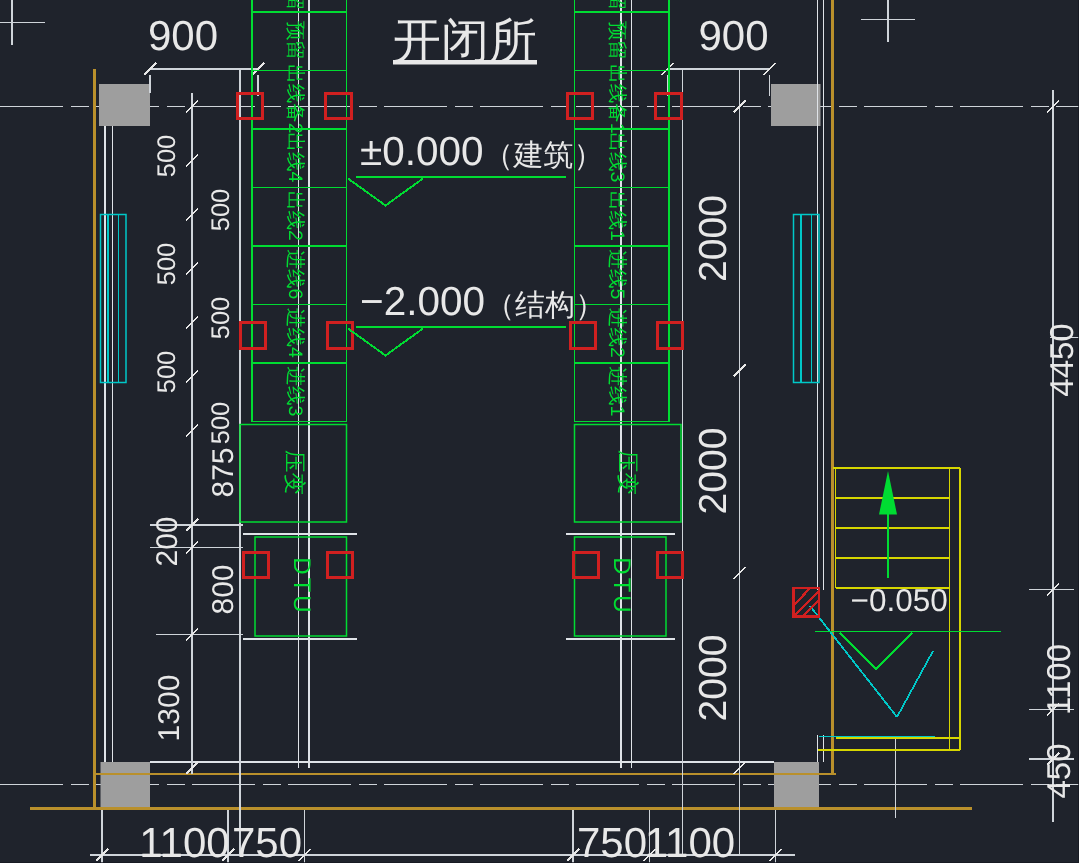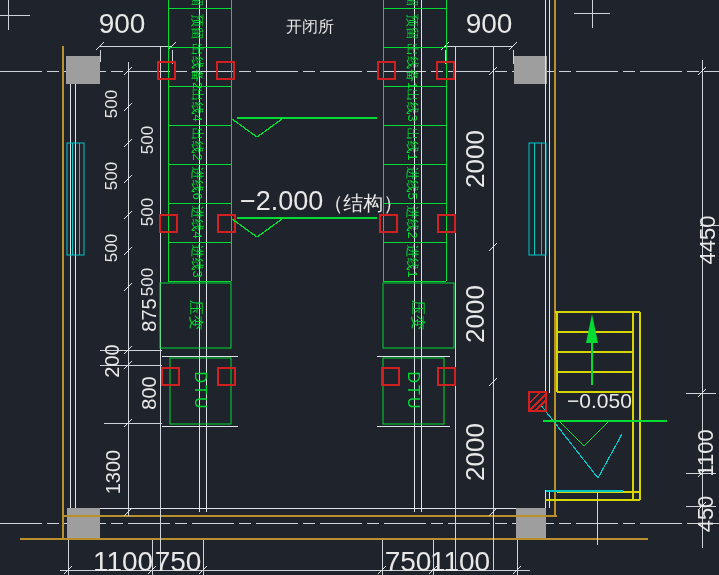--- a/index.html
+++ b/index.html
@@ -224,22 +224,23 @@
   <g stroke="#00dc32" stroke-width="1.3" fill="none">
     <line x1="237" y1="118" x2="377" y2="118"></line>
     <polyline points="232,119 257,137 282,119"></polyline>
     <line x1="237" y1="218" x2="377" y2="218"></line>
     <polyline points="232,219 257,237 282,219"></polyline>
     <line x1="543" y1="421" x2="667" y2="421"></line>
     <polyline points="560,422 584,446 608,422"></polyline>
   </g>
 </svg>
 
-<div class="t" style="left:310px;top:27px;font-size:16px;">开闭所</div>
-
+<div class="t" style="left:310px;top:27px;font-size:32px;text-decoration:underline;">开闭所</div>
+
+<div class="t anchor" style="left:240px;top:88px;font-size:27px;"><span>±0.000</span><span style="font-size:20px;">（建筑）</span></div>
 <div class="t anchor" style="left:240px;top:188px;font-size:27px;text-align:center;"><span>−2.000</span><span style="font-size:20px;">（结构）</span></div>
 <div class="t anchor" style="left:567px;top:390px;font-size:21px;">−0.050</div>
 
 <div class="t" style="left:122px;top:24px;font-size:28px;">900</div>
 <div class="t" style="left:489px;top:24px;font-size:28px;">900</div>
 
 <div class="t" style="left:123px;top:562px;font-size:28px;">1100</div>
 <div class="t" style="left:178px;top:562px;font-size:28px;">750</div>
 <div class="t" style="left:303px;top:562px;font-size:28px;margin-top:40px;">2100</div>
 <div class="t" style="left:408px;top:562px;font-size:28px;">750</div>

